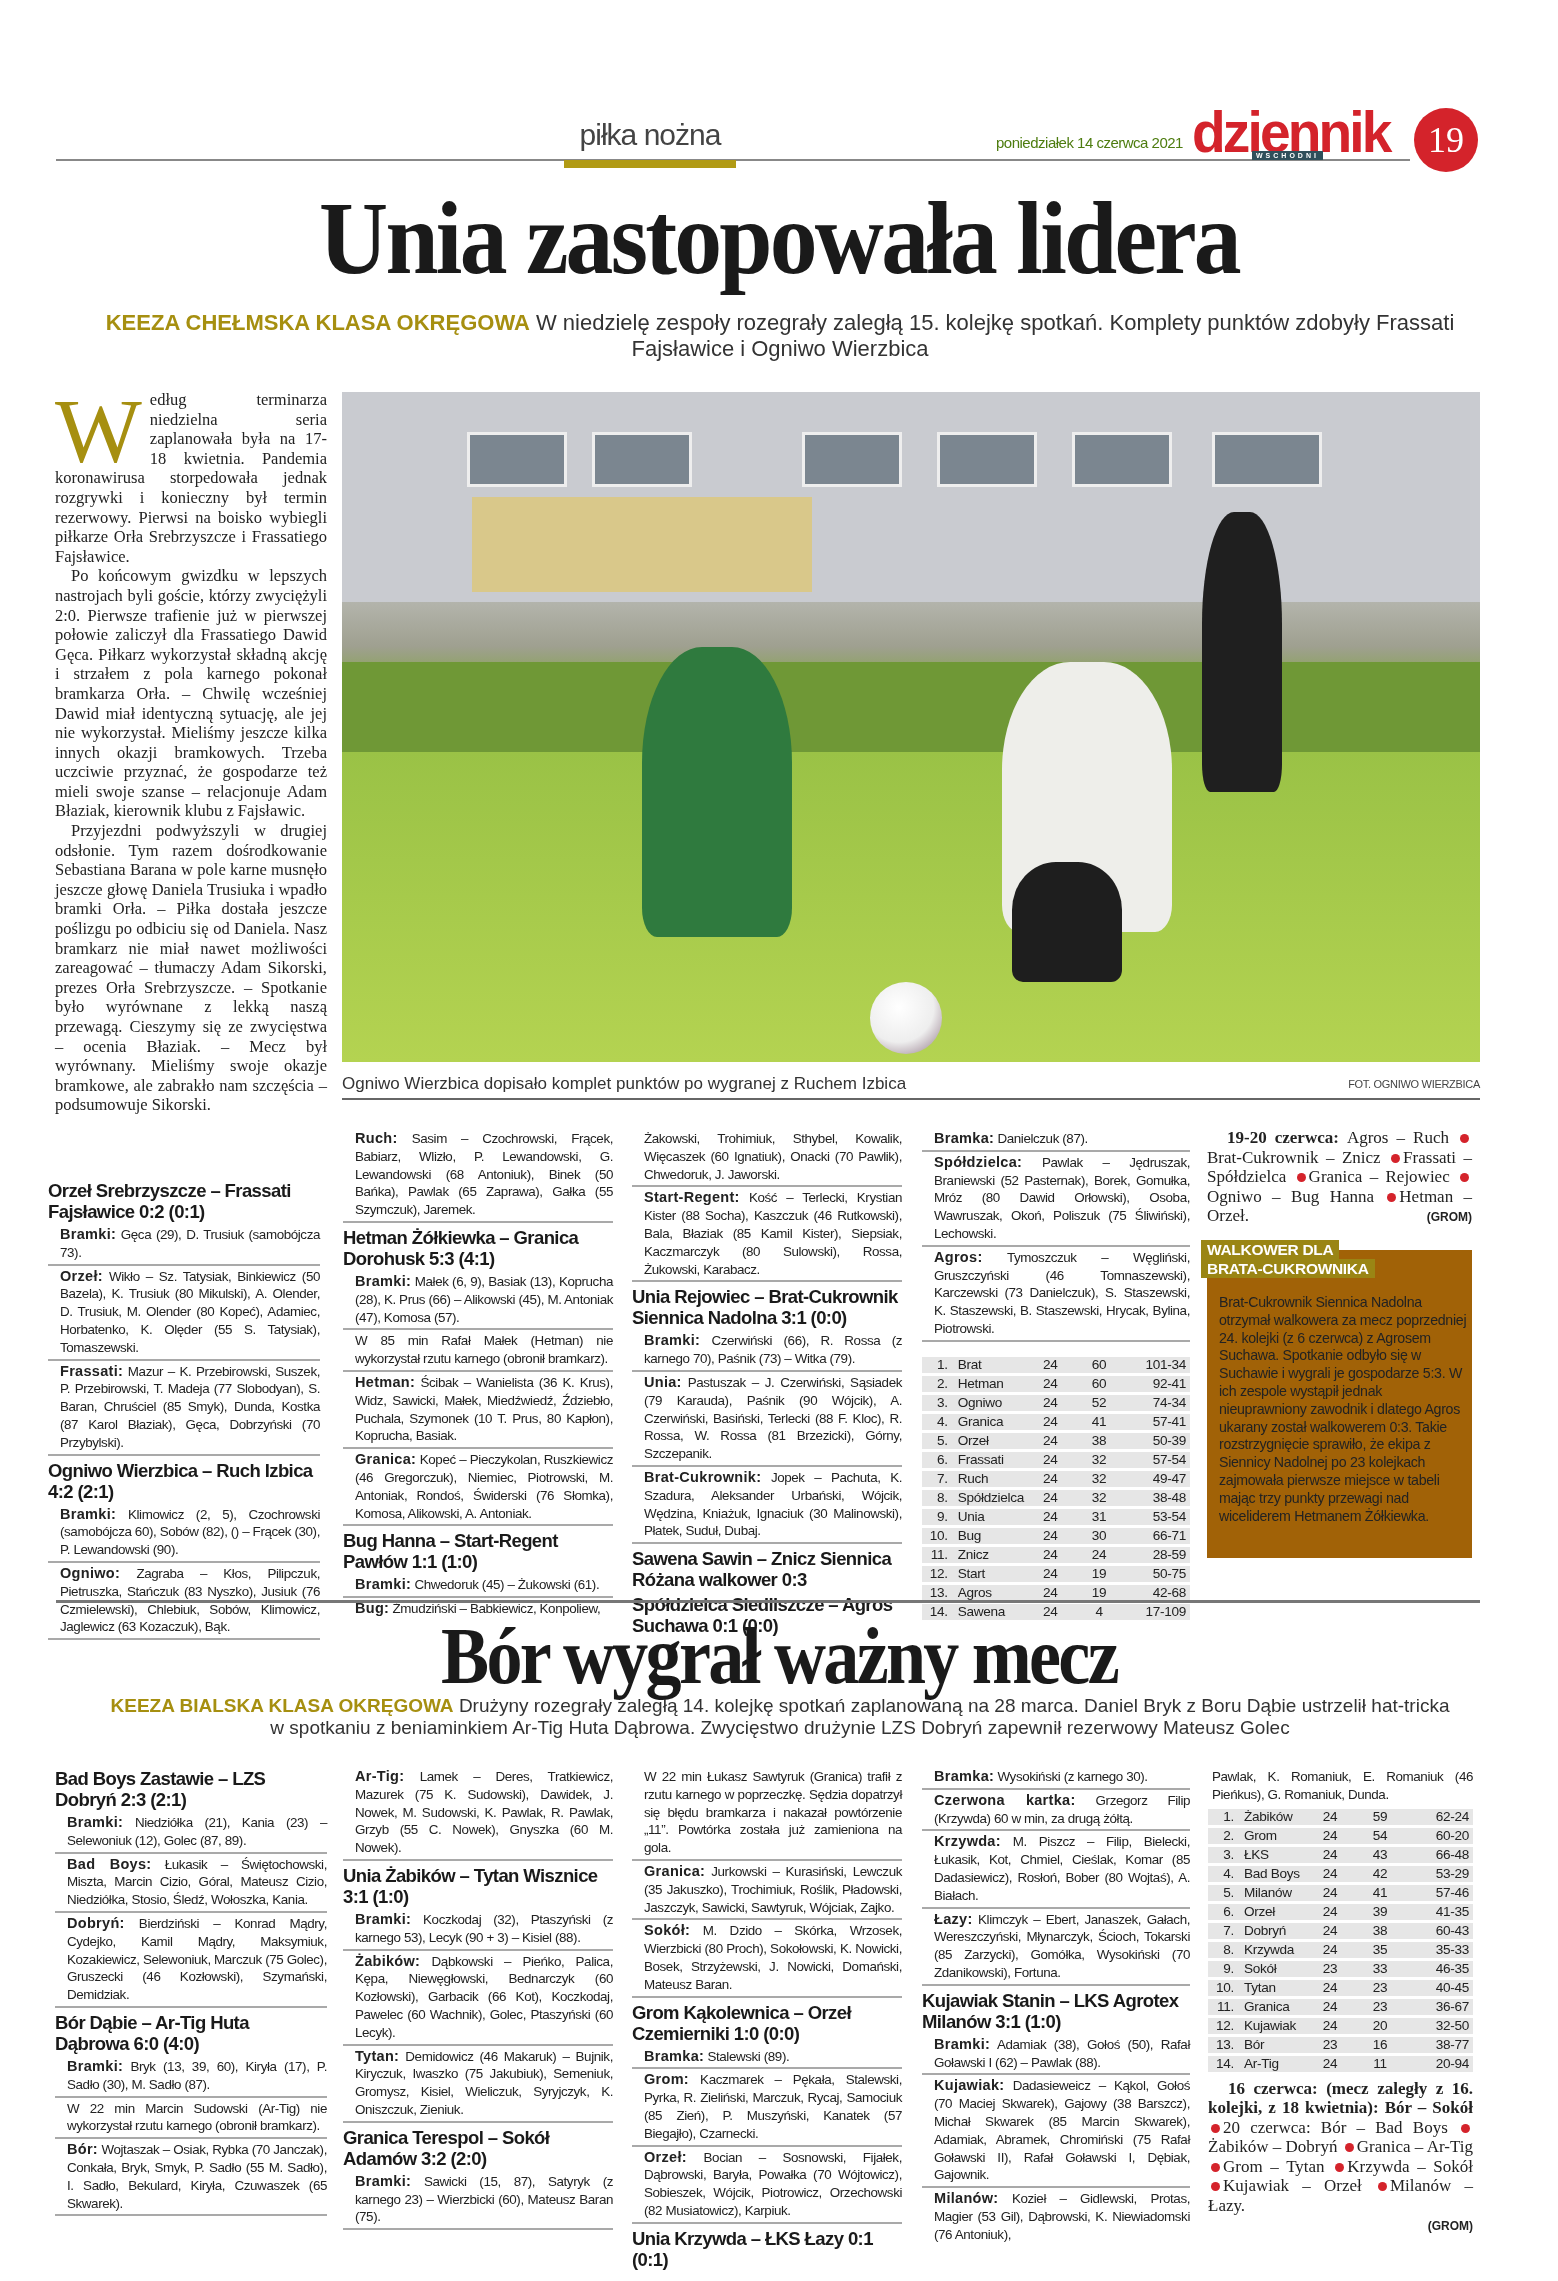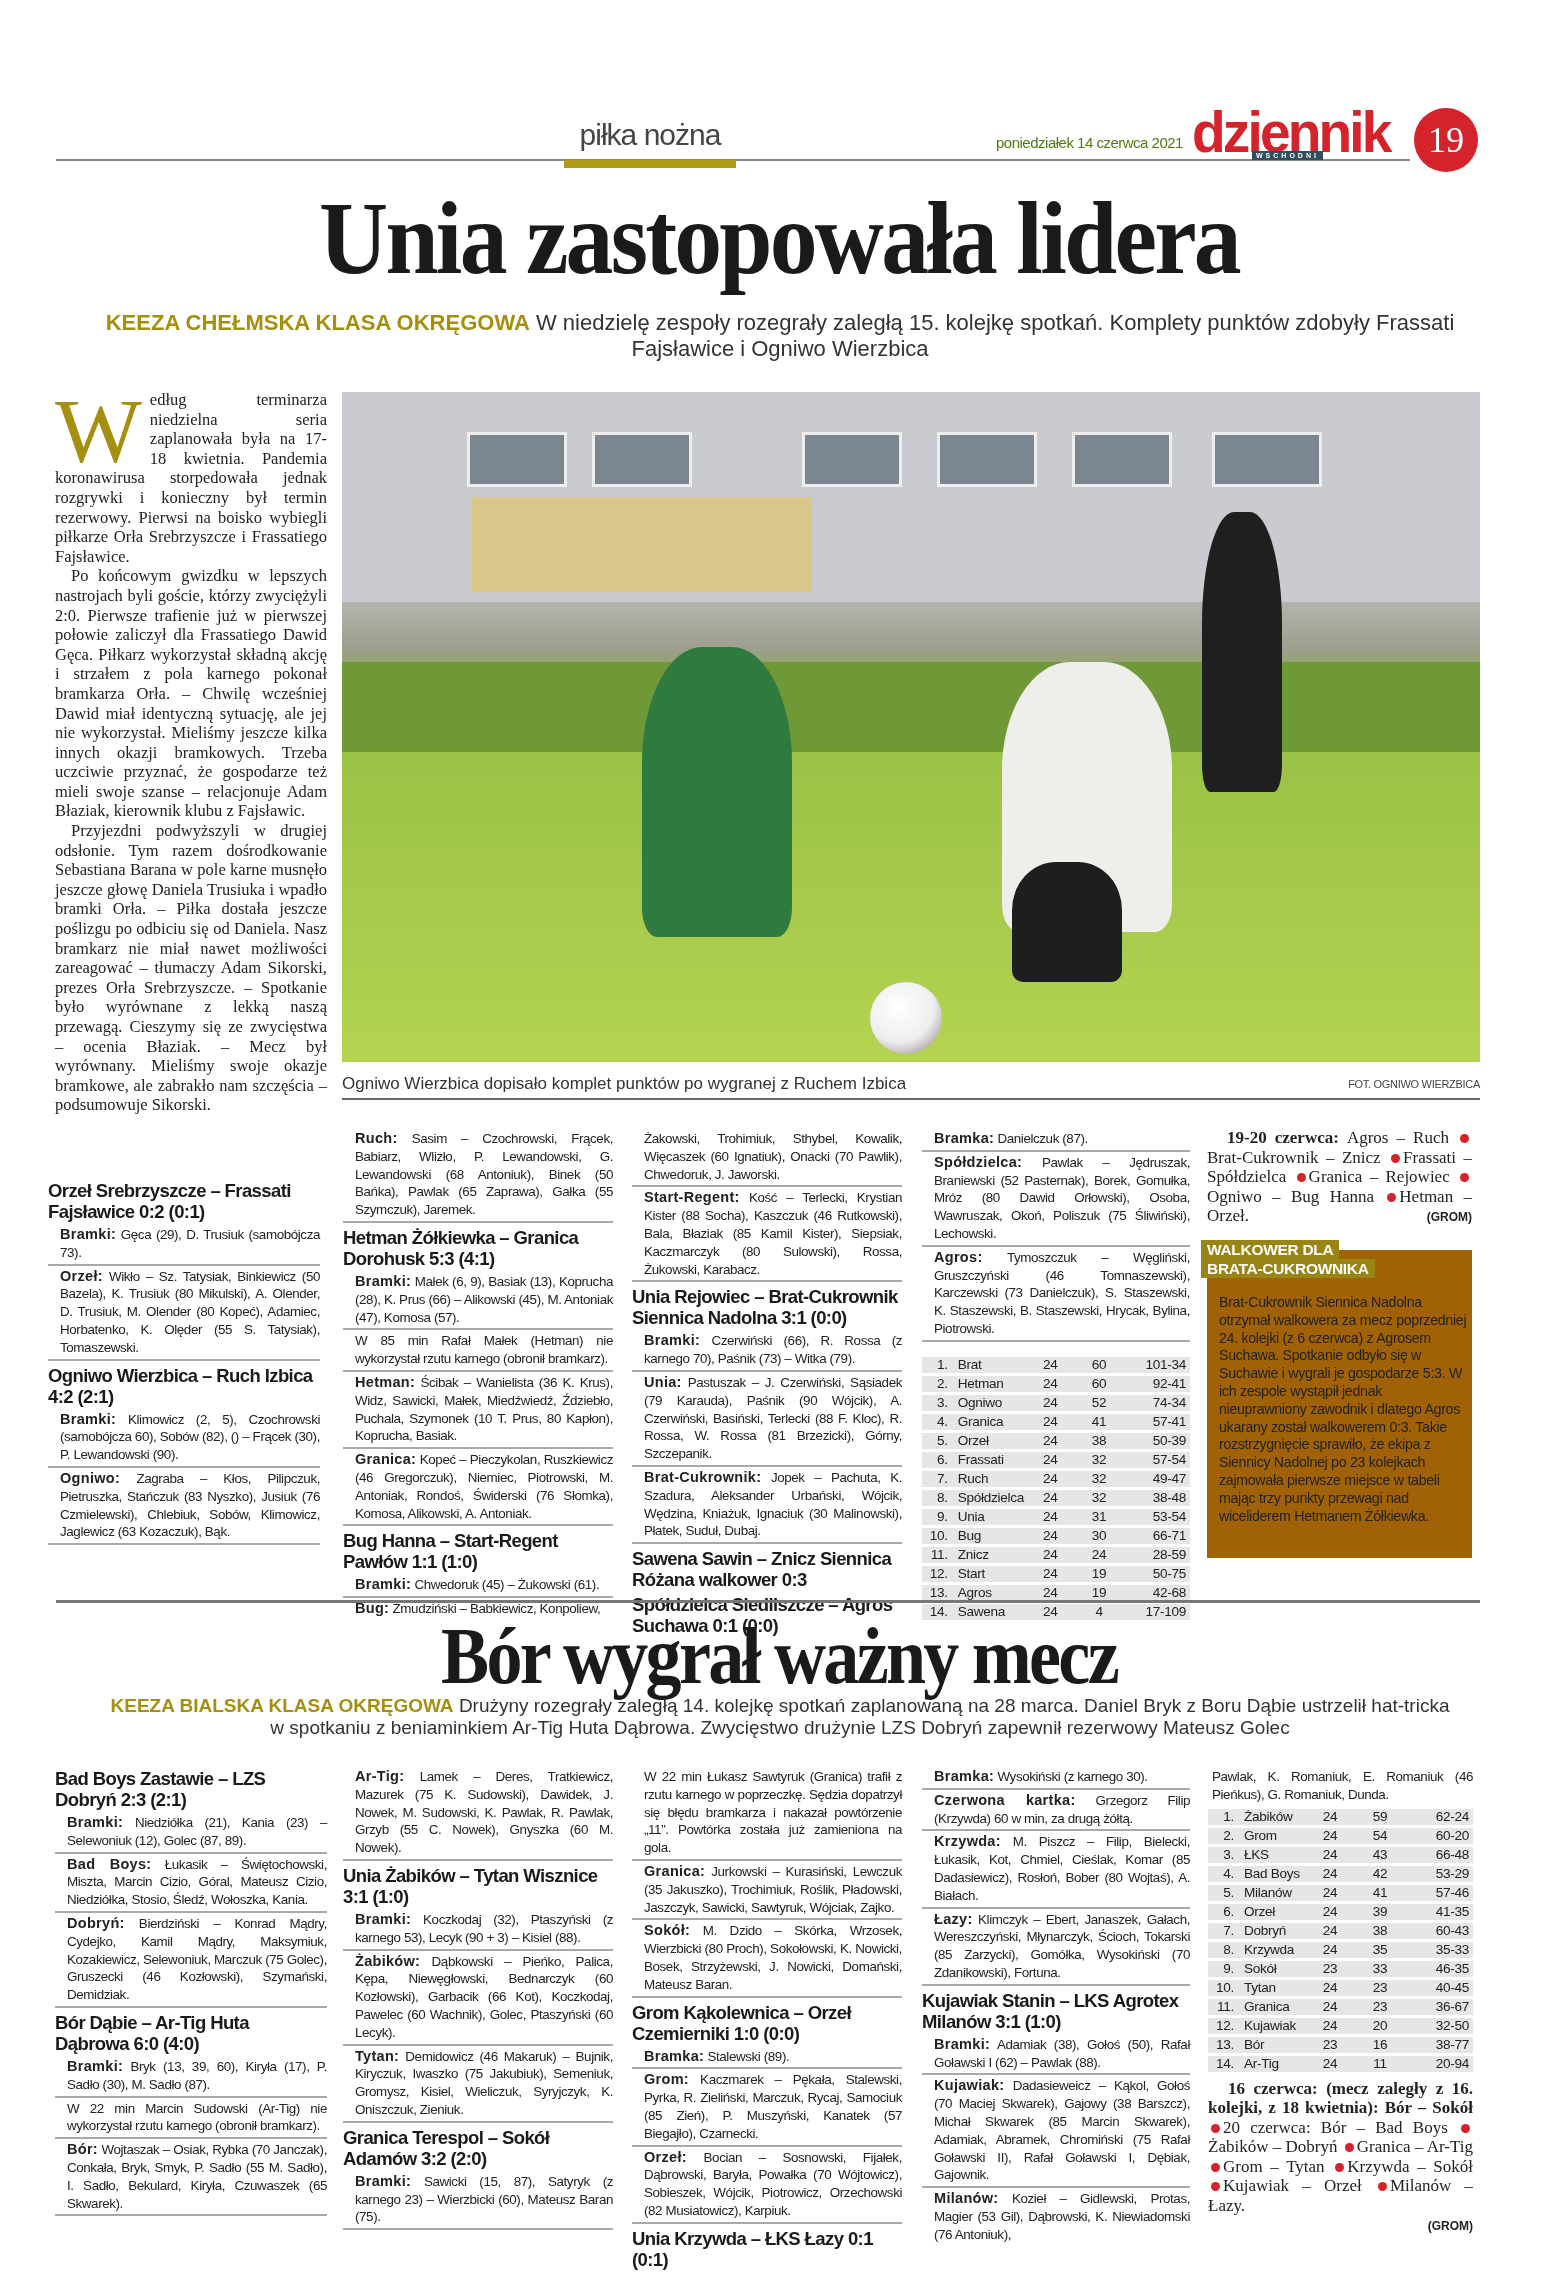--- a/index.html
+++ b/index.html
@@ -125,20 +125,21 @@
 </div>
 <div class="caption">
   <span class="text">Ogniwo Wierzbica dopisało komplet punktów po wygranej z Ruchem Izbica</span>
   <span class="credit">FOT. OGNIWO WIERZBICA</span>
 </div>
 
 <div class="col" style="left:48px;top:1176px;width:272px;">
   <div class="match">Orzeł Srebrzyszcze – Frassati Fajsławice 0:2 (0:1)</div>
   <div class="entry"><b>Bramki:</b> <span>Gęca (29), D. Trusiuk (samobójcza 73).</span></div>
   <div class="entry"><b>Orzeł:</b> <span>Wikło – Sz. Tatysiak, Binkiewicz (50 Bazela), K. Trusiuk (80 Mikulski), A. Olender, D. Trusiuk, M. Olender (80 Kopeć), Adamiec, Horbatenko, K. Olęder (55 S. Tatysiak), Tomaszewski.</span></div>
+  <div class="entry"><b>Frassati:</b> <span>Mazur – K. Przebirowski, Suszek, P. Przebirowski, T. Madeja (77 Slobodyan), S. Baran, Chruściel (85 Smyk), Dunda, Kostka (87 Karol Błaziak), Gęca, Dobrzyński (70 Przybylski).</span></div>
   <div class="match">Ogniwo Wierzbica – Ruch Izbica 4:2 (2:1)</div>
   <div class="entry"><b>Bramki:</b> <span>Klimowicz (2, 5), Czochrowski (samobójcza 60), Sobów (82), () – Frącek (30), P. Lewandowski (90).</span></div>
   <div class="entry"><b>Ogniwo:</b> <span>Zagraba – Kłos, Pilipczuk, Pietruszka, Stańczuk (83 Nyszko), Jusiuk (76 Czmielewski), Chlebiuk, Sobów, Klimowicz, Jaglewicz (63 Kozaczuk), Bąk.</span></div>
 </div>
 
 <div class="col" style="left:343px;top:1128px;width:270px;">
   <div class="entry"><b>Ruch:</b> <span>Sasim – Czochrowski, Frącek, Babiarz, Wlizło, P. Lewandowski, G. Lewandowski (68 Antoniuk), Binek (50 Bańka), Pawlak (65 Zaprawa), Gałka (55 Szymczuk), Jaremek.</span></div>
   <div class="match">Hetman Żółkiewka – Granica Dorohusk 5:3 (4:1)</div>
   <div class="entry"><b>Bramki:</b> <span>Małek (6, 9), Basiak (13), Koprucha (28), K. Prus (66) – Alikowski (45), M. Antoniak (47), Komosa (57).</span></div>
   <div class="entry">W 85 min Rafał Małek (Hetman) nie wykorzystał rzutu karnego (obronił bramkarz).</div>

